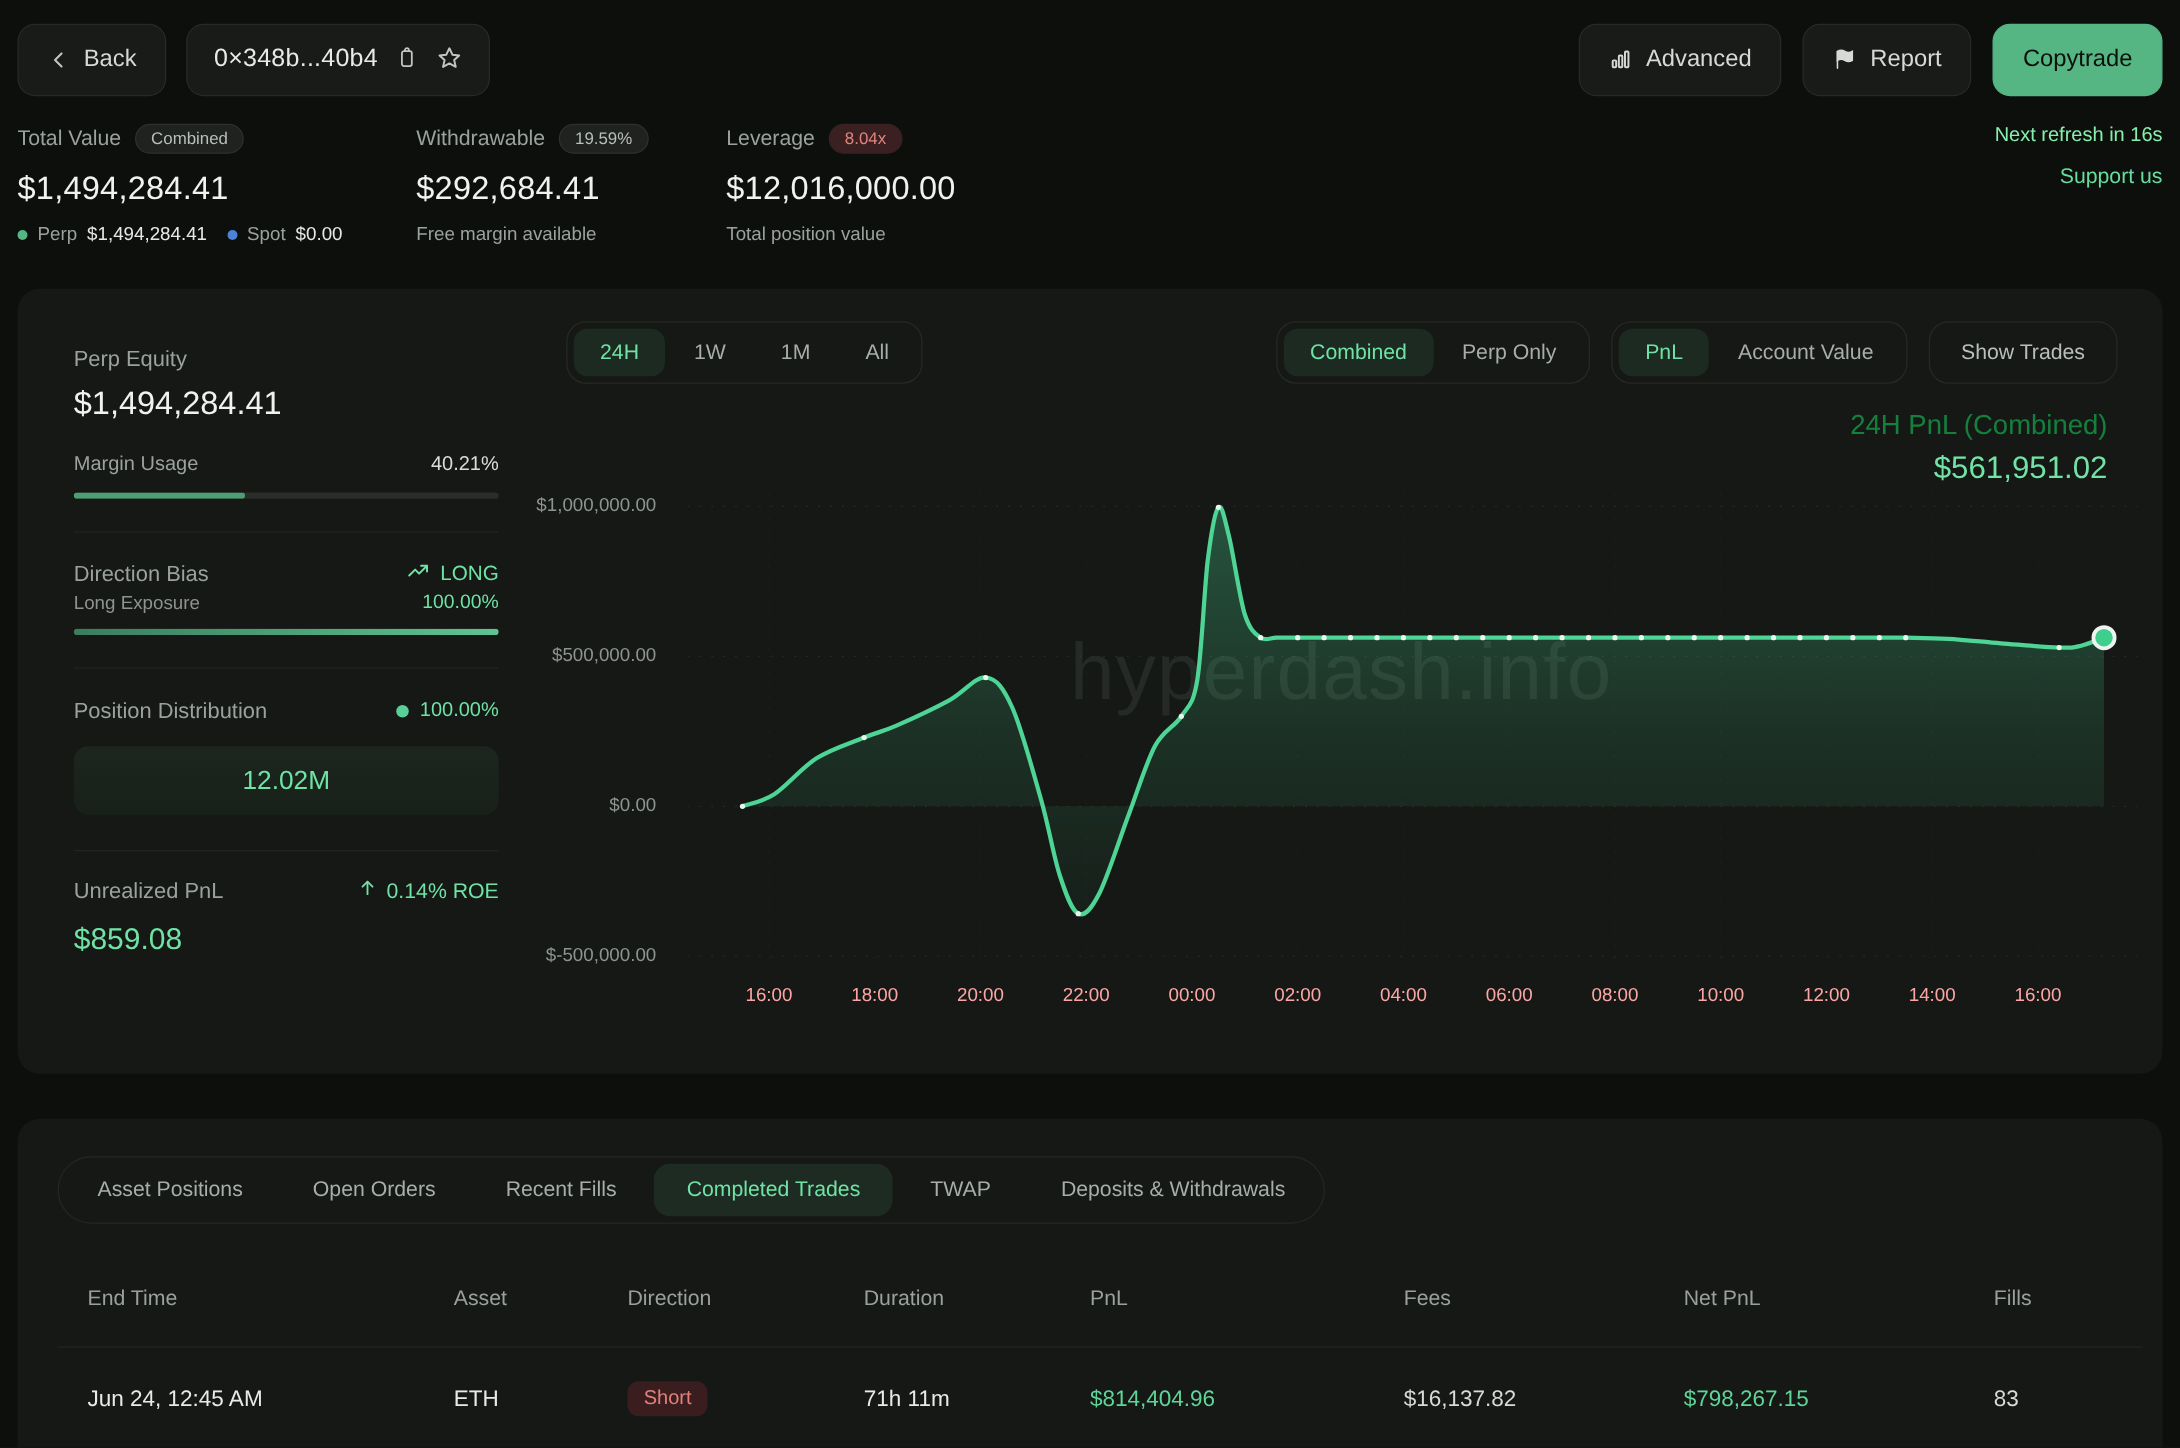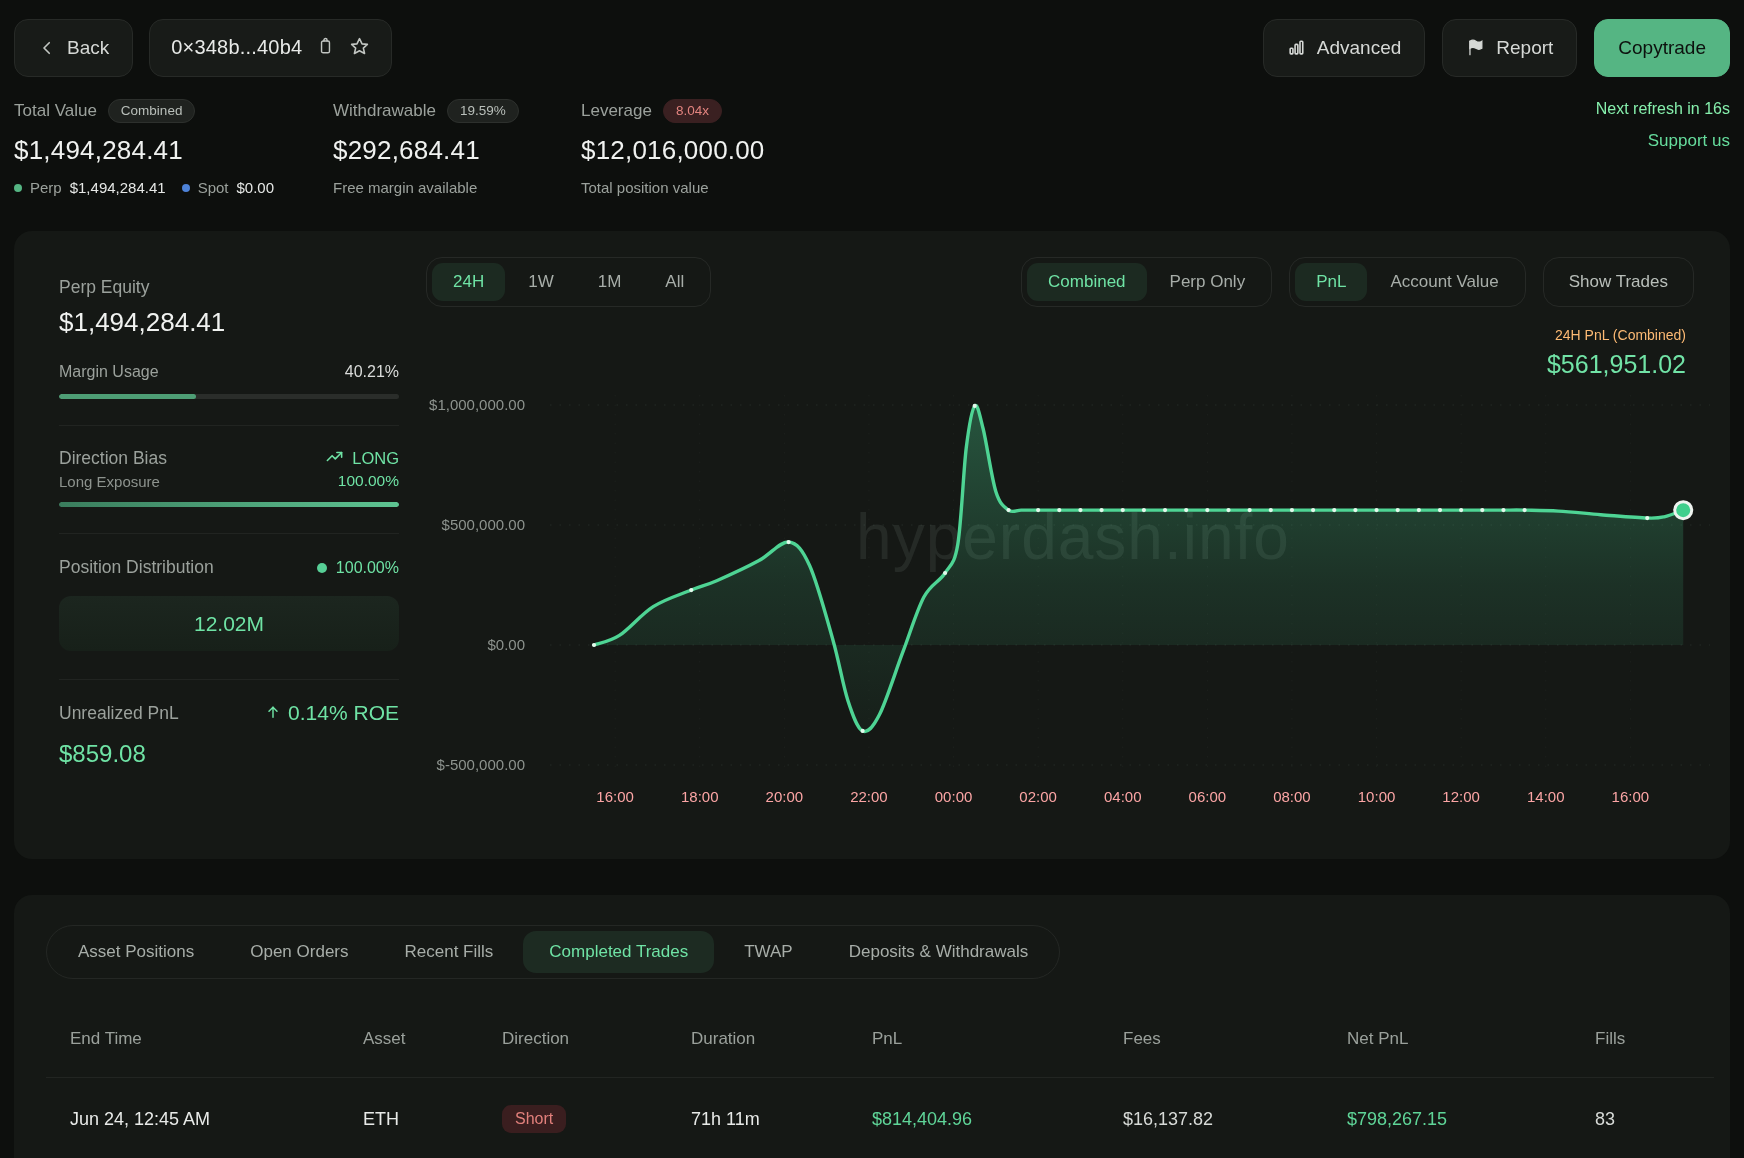--- a/index.html
+++ b/index.html
@@ -80,41 +80,41 @@
   .pd-row { margin-top:23px; font-size:17.5px; color:#9ba19c; }
   .pd-right { display:flex; align-items:center; gap:9px; color:#6fe3a5; font-size:16px; }
   .pd-right .dot { width:10px; height:10px; background:#57cf96; }
   .pd-box {
     margin-top:18px; height:55px; border-radius:12px;
     background:linear-gradient(180deg,#1c261f,#172019);
     display:flex; align-items:center; justify-content:center;
     color:#6fe3a5; font-size:21px;
   }
   .up-row { margin-top:21px; font-size:17.5px; color:#9ba19c; }
-  .up-right { display:flex; align-items:center; gap:7px; color:#6fe3a5; font-size:21px; }
+  .up-right { display:flex; align-items:center; gap:7px; color:#6fe3a5; font-size:17px; }
   .up-value { margin-top:15px; font-size:24px; color:#6fe3a5; font-weight:500; }
 
   
   .seg {
     display:inline-flex; align-items:center; gap:2px;
     border:1px solid #262926; border-radius:16px; padding:5px; background:rgba(255,255,255,0.005);
   }
   .seg .tab {
     padding:9px 21px; font-size:17px; color:#a7ada8; border:none; background:transparent;
     border-radius:11px; cursor:pointer; font-family:inherit; line-height:1.2;
   }
   .seg .tab.active { background:#1c2a21; color:#6fe3a5; }
-  .range-group { position:absolute; left:412px; top:26px; }
+  .range-group { position:absolute; left:439px; top:26px; }
   .right-controls { position:absolute; right:36px; top:26px; display:flex; gap:17px; }
   .show-trades {
     border:1px solid #262926; background:transparent; border-radius:16px;
     padding:9px 25px; font-size:17px; color:#b9bfba; cursor:pointer; font-family:inherit;
   }
   .chart-summary { position:absolute; right:44px; top:96px; text-align:right; }
-  .cs-label { font-size:14px; color:#fdba74; }
+  .cs-label { font-size:22px; color:#15803d; }
   .cs-value { margin-top:7px; font-size:25px; color:#71e3a6; font-weight:500; }
 
   
   .plot { position:absolute; left:406px; top:124px; width:1296px; height:460px; }
   .plot svg { position:absolute; left:0; top:0; }
   .ylab { position:absolute; left:0; width:105px; text-align:right; font-size:15px; color:#8d938e; }
   .xlab { position:absolute; top:433px; transform:translateX(-50%); font-size:15px; color:#fca5a5; }
   .watermark {
     position:absolute; left:653px; top:182px; transform:translate(-50%,-50%);
     font-size:64px; font-weight:500; color:rgba(190,205,195,0.10);

